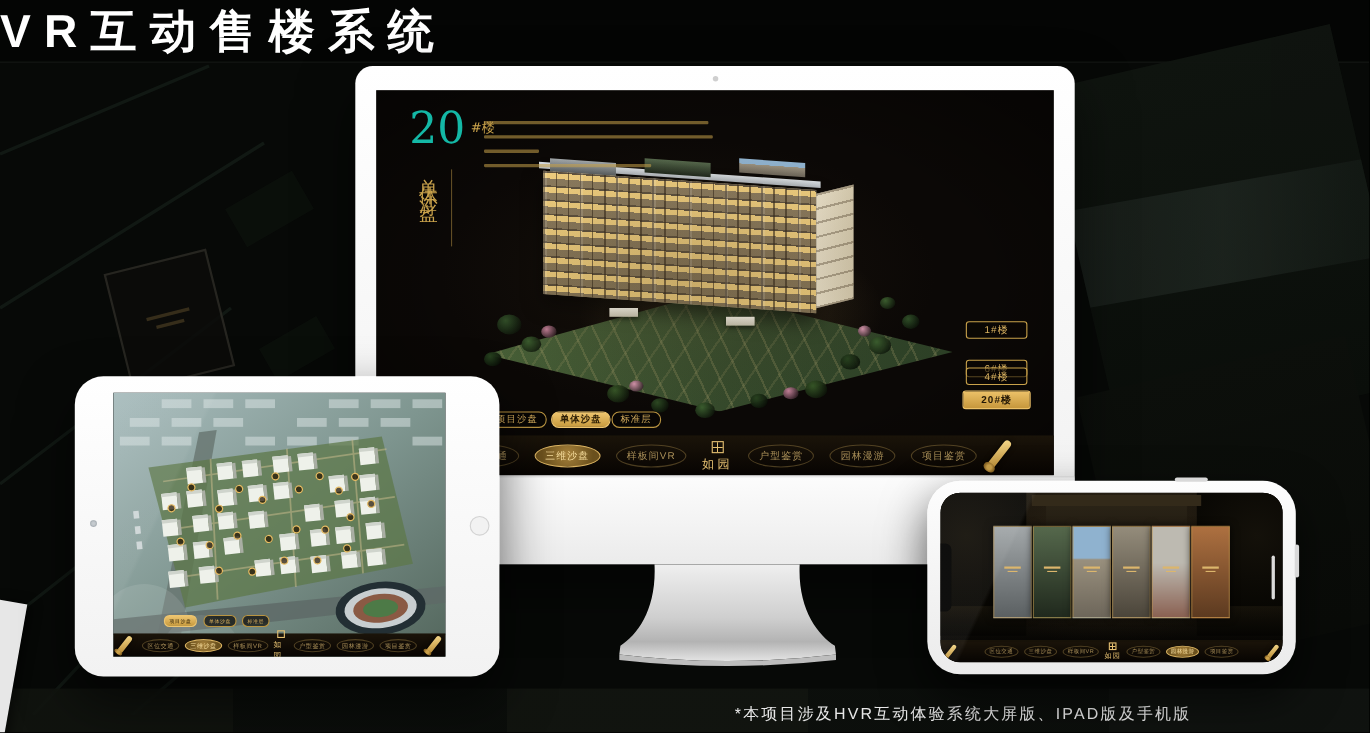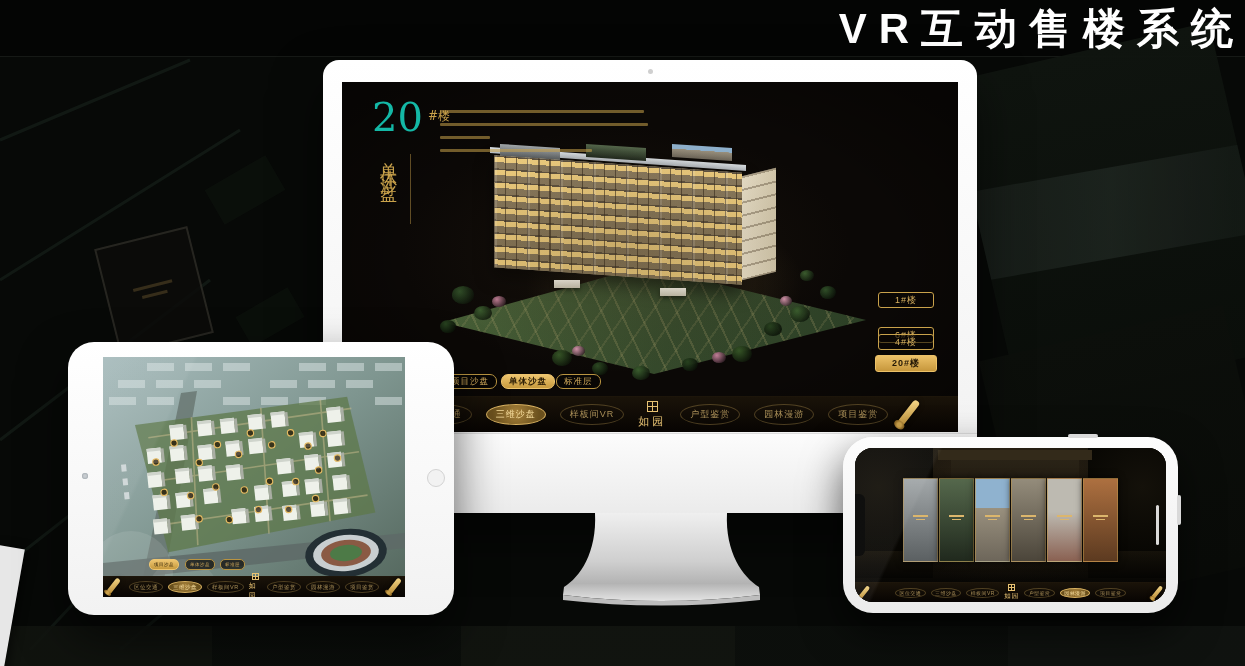--- a/index.html
+++ b/index.html
@@ -18,21 +18,21 @@
              background:linear-gradient(100deg,#222b26 20%,#2a332d 45%,#1a211c 80%);opacity:.55;transform:rotate(3deg);}
   .bg-photo2{position:absolute;left:1005px;top:330px;width:250px;height:260px;transform:rotate(-13deg);
              background:linear-gradient(#0c0f0b,#090b08);opacity:.95;}
   .bg-strip{position:absolute;left:0;top:626px;width:100%;height:40px;opacity:.9;
             background:linear-gradient(90deg,#11140f 0 17%,#0b0e0b 17% 37%,#121510 37% 59%,#0c0f0c 59% 81%,#101310 81%);}
   .bg-wedge{position:absolute;left:-16px;top:546px;width:28px;height:150px;background:#e7e7e7;
             transform:rotate(10deg);box-shadow:4px 0 10px rgba(0,0,0,.5);}
   .top-band{position:absolute;left:0;top:0;width:100%;height:56px;background:#040504;border-bottom:1px solid #161916;}
 
   
-  .title{position:absolute;top:1px;left:0;right:0;text-align:right;color:#fff;font-size:42px;
+  .title{position:absolute;top:1px;left:0;right:0;text-align:left;color:#fff;font-size:42px;
          font-weight:bold;letter-spacing:12px;}
   .footnote{position:absolute;left:668px;top:640px;color:#e8e8e8;font-size:14.5px;letter-spacing:2px;}
 
   
   .goldline{height:3px;background:rgba(201,162,75,.55);border-radius:1px;}
   .navbar{position:absolute;left:0;right:0;bottom:0;display:flex;align-items:center;justify-content:center;
           background:linear-gradient(#1a1309,#070402);border-top:1px solid #32271485;}
   .nav-item{color:#a98f58;border:1px solid rgba(170,140,75,.4);border-radius:50%;white-space:nowrap;}
   .nav-item.active{background:radial-gradient(circle at 50% 40%,#a5803a,#6a501d 75%);color:#f6dd9d;border-color:#d9b261;}
   .nav-logo{display:flex;flex-direction:column;align-items:center;color:#e6c172;font-family:"DejaVu Serif",serif;}
@@ -188,20 +188,21 @@
       <i></i>
     </div>
   <div class="bg-photo1">
       <div class="river"></div>
     </div>
   <div class="bg-photo2"></div>
   <div class="bg-strip"></div>
   <div class="bg-wedge"></div>
 
   <div class="title">VR互动售楼系统</div>
+  <div class="footnote">*本项目涉及HVR互动体验系统大屏版、IPAD版及手机版</div>
 
   <div class="monitor">
     <div class="m-cam"></div>
     <div class="m-chin"></div>
     <div class="m-screen">
 
       <div class="bldg">
         <div class="bldg-glow"></div>
         <div class="platform"></div>
         <div id="trees">

